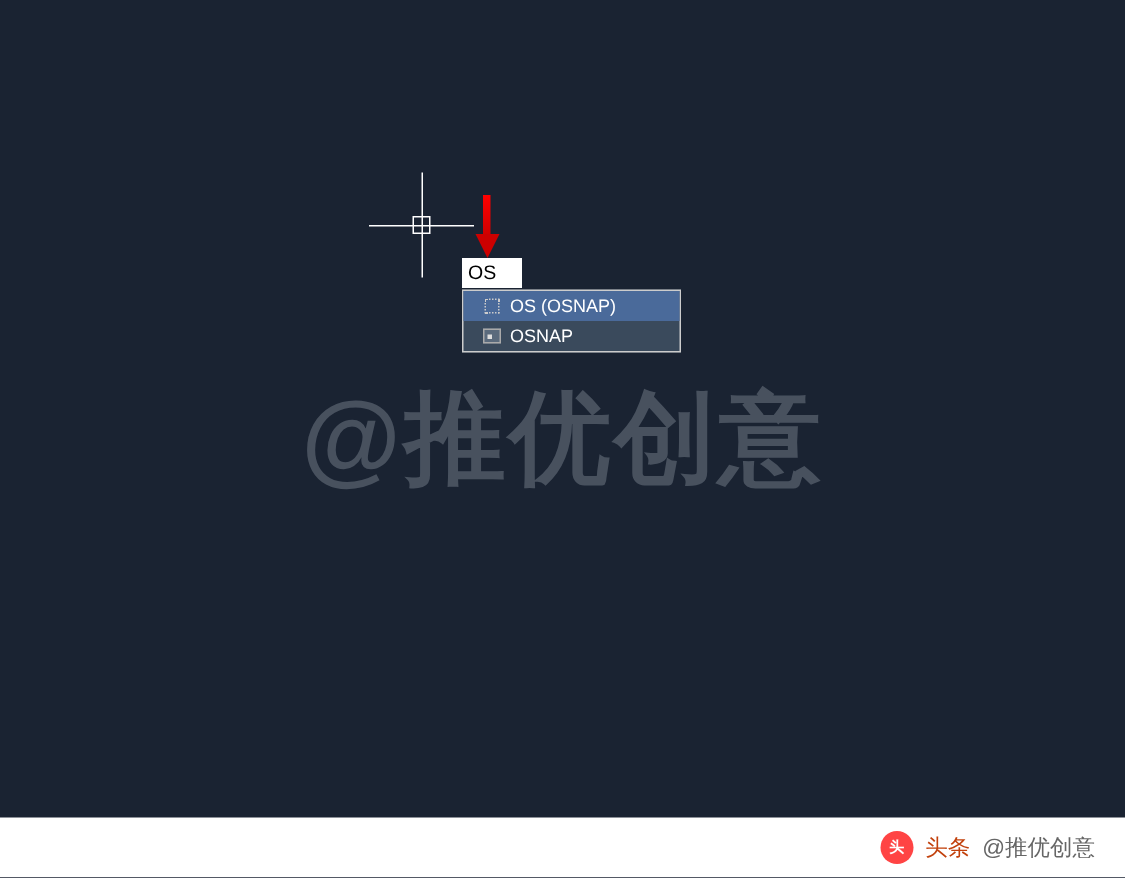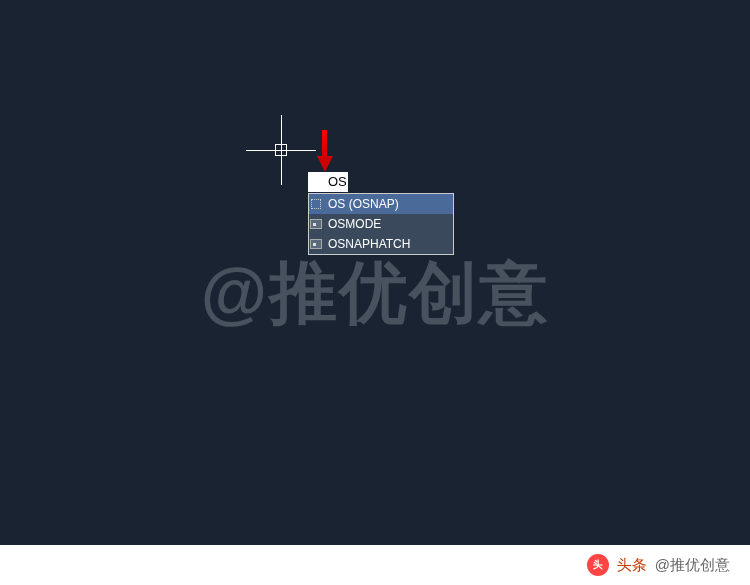--- a/index.html
+++ b/index.html
@@ -69,35 +69,35 @@
     }
     .input-box {
       position: absolute;
       left: 308px;
       top: 172px;
       width: 40px;
       height: 20px;
       background: #fff;
       color: #000;
       font-size: 13px;
-      padding: 2px 20px;
+      padding: 2px 4px;
       line-height: 16px;
     }
     .dropdown {
       position: absolute;
       left: 308px;
       top: 193px;
       width: 146px;
       background: #3a4a5c;
       border: 1px solid #ccc;
     }
     .dropdown-item {
       display: flex;
       align-items: center;
-      padding: 2px 0;
+      padding: 2px 12px;
       height: 20px;
       font-size: 12px;
       color: #fff;
       gap: 5px;
     }
     .dropdown-item.selected {
       background: #4a6a9a;
     }
     .item-icon {
       width: 14px;
@@ -195,27 +195,21 @@
   <div class="dropdown-item selected">
     <span class="item-icon">
         <span class="icon-square"></span>
       </span>
     <span>OS (OSNAP)</span>
   </div>
   <div class="dropdown-item">
     <span class="item-icon">
         <span class="icon-var"></span>
       </span>
-    <span>OSMODE</span>
-  </div>
-  <div class="dropdown-item">
-    <span class="item-icon">
-        <span class="icon-var"></span>
-      </span>
-    <span>OSNAPHATCH</span>
+    <span>OSNAP</span>
   </div>
 </div>
 
 <div class="watermark">@推优创意</div>
 
 <div class="footer">
   <div class="footer-logo">头</div>
   <span class="footer-text">头条</span>
   <span class="footer-handle">@推优创意</span>
 </div>

